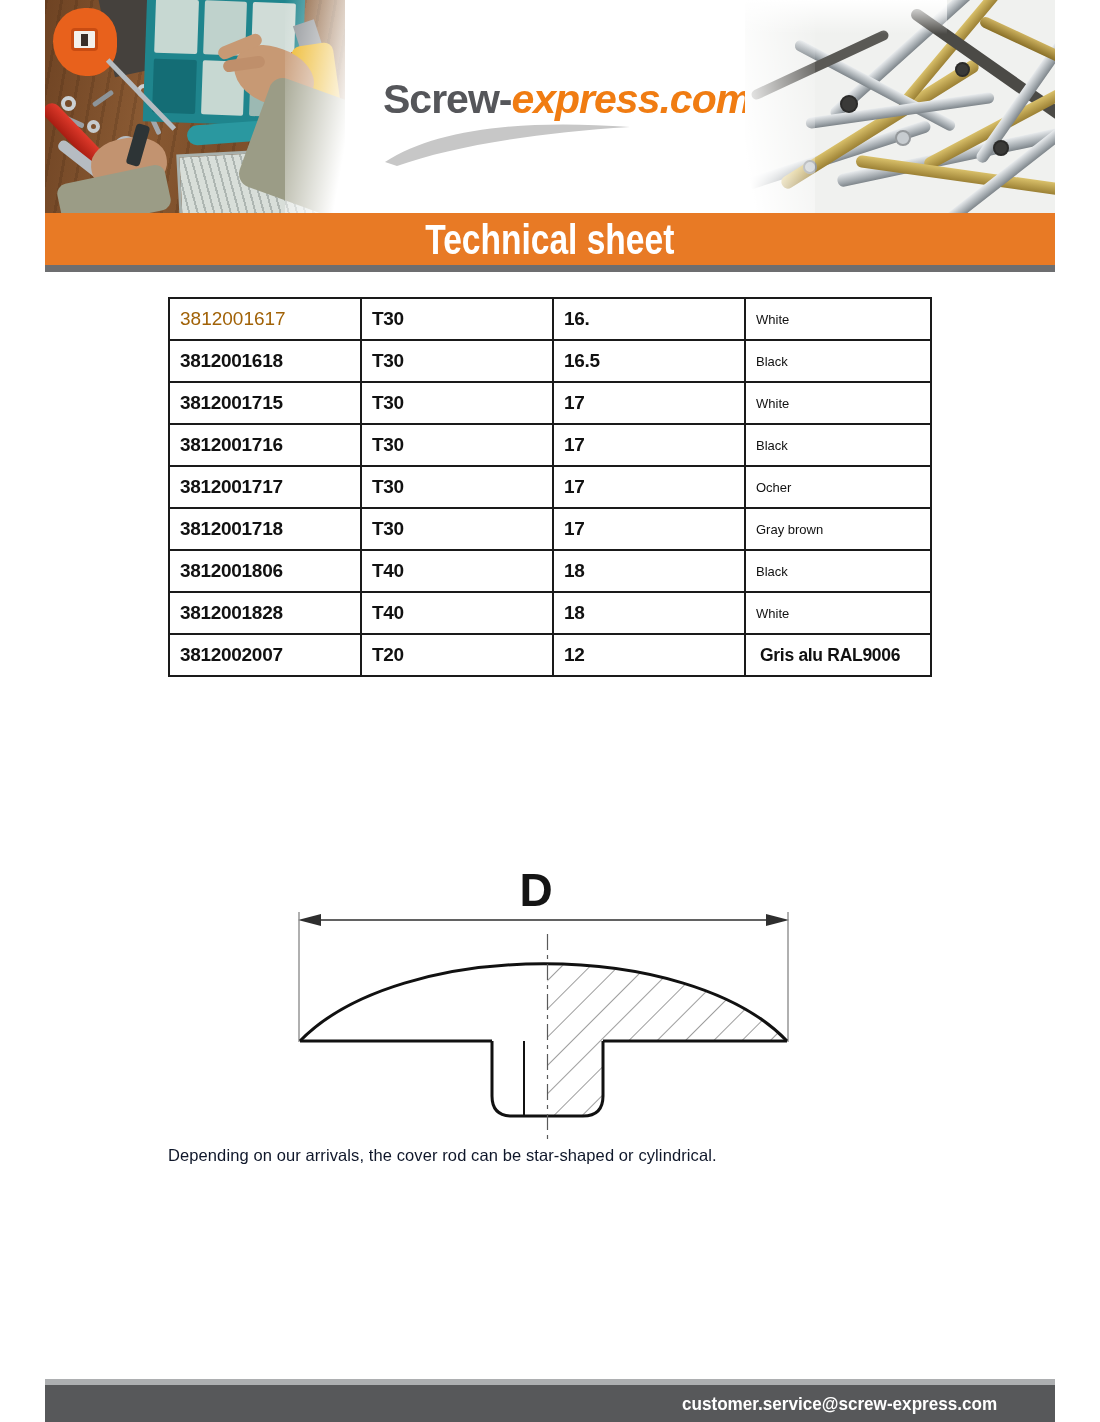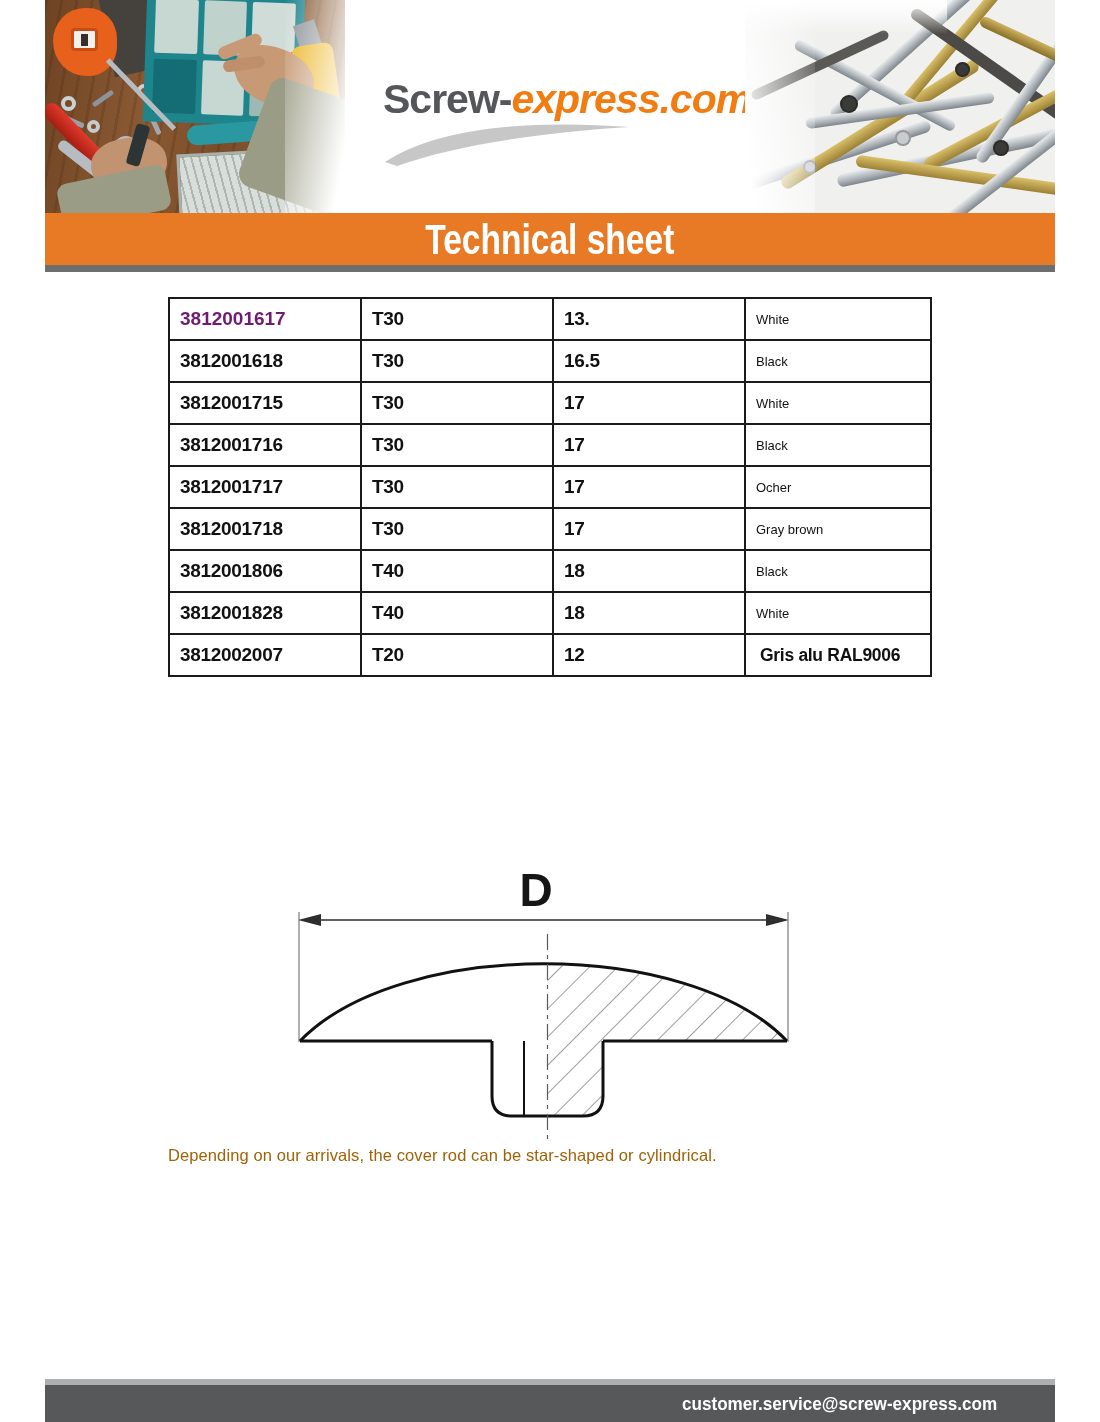--- a/index.html
+++ b/index.html
@@ -30,29 +30,29 @@
 
   
   .banner{left:45px;top:213px;width:1010px;height:52px;background:var(--brand-orange);display:flex;align-items:center;justify-content:center}
   .banner span{color:#fff;font-weight:bold;font-size:43px;letter-spacing:0px;transform:scaleX(.78);transform-origin:center;line-height:1}
   .strip{left:45px;top:265px;width:1010px;height:7px;background:var(--strip-gray)}
 
   
   table.spec{position:absolute;left:168px;top:297px;width:762px;border-collapse:collapse;table-layout:fixed}
   table.spec td{border:2px solid var(--table-border);vertical-align:middle;padding-left:10px;color:#111;height:42px}
   td.ref,td.torx,td.size{font-size:19px;font-weight:bold;letter-spacing:-.3px}
-  td.ref.muted{font-weight:700;color:#701a75;letter-spacing:0}
+  td.ref.muted{font-weight:400;color:#a16207;letter-spacing:0}
   td.color{font-size:13px;color:#1e1e1e;font-weight:400}
   td.color.hl{font-size:17.5px;font-weight:bold;padding-left:14px;letter-spacing:-.3px}
 
   
   .diagram{left:260px;top:853px;width:560px;height:300px}
 
   
-  .notes{left:168px;top:1146px;color:#a16207}
+  .notes{left:168px;top:1146px;color:#0f172a}
   .notes .l1{font-size:16.5px;letter-spacing:.1px}
   .notes .l2{font-size:13.5px;margin-top:4px}
 
   
   .footer-line{left:45px;top:1379px;width:1010px;height:6px;background:#adafb1}
   .footer-bar{left:45px;top:1385px;width:1010px;height:37px;background:var(--footer-gray);display:flex;align-items:center;justify-content:flex-end;padding-right:58px}
   .footer-bar span{color:#fff;font-weight:bold;font-size:19px;transform:scaleX(.9);transform-origin:right center}
 </style>
 </head>
 <body>
@@ -142,21 +142,21 @@
   <colgroup>
     <col style="width:192px">
       <col style="width:192px">
       <col style="width:192px">
       <col style="width:186px">
   </colgroup>
   <tbody>
       <tr>
         <td class="ref muted">3812001617</td>
         <td class="torx">T30</td>
-        <td class="size">13.</td>
+        <td class="size">16.</td>
         <td class="color">White</td>
       </tr>
       <tr>
         <td class="ref">3812001618</td>
         <td class="torx">T30</td>
         <td class="size">16.5</td>
         <td class="color">Black</td>
       </tr>
       <tr>
         <td class="ref">3812001715</td>

